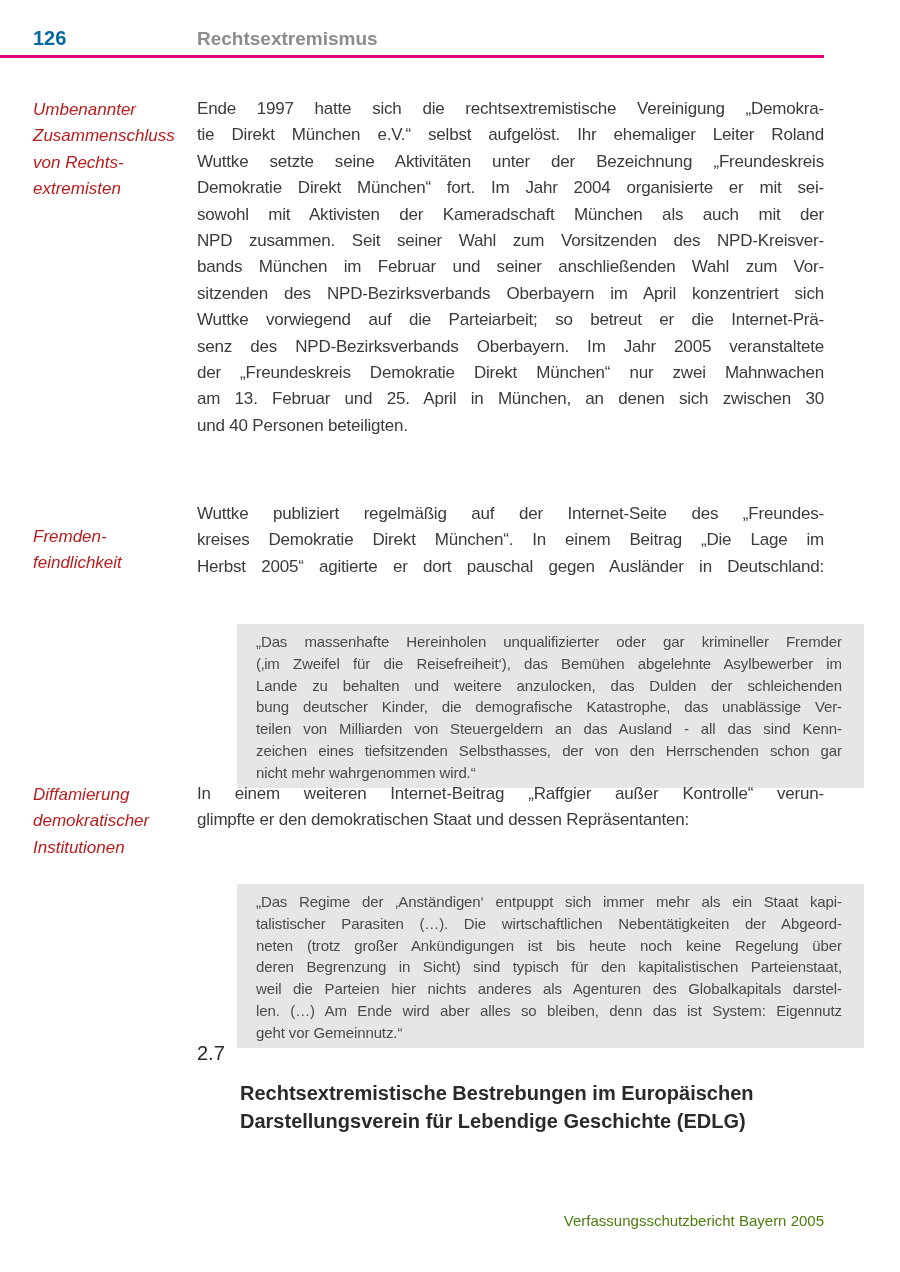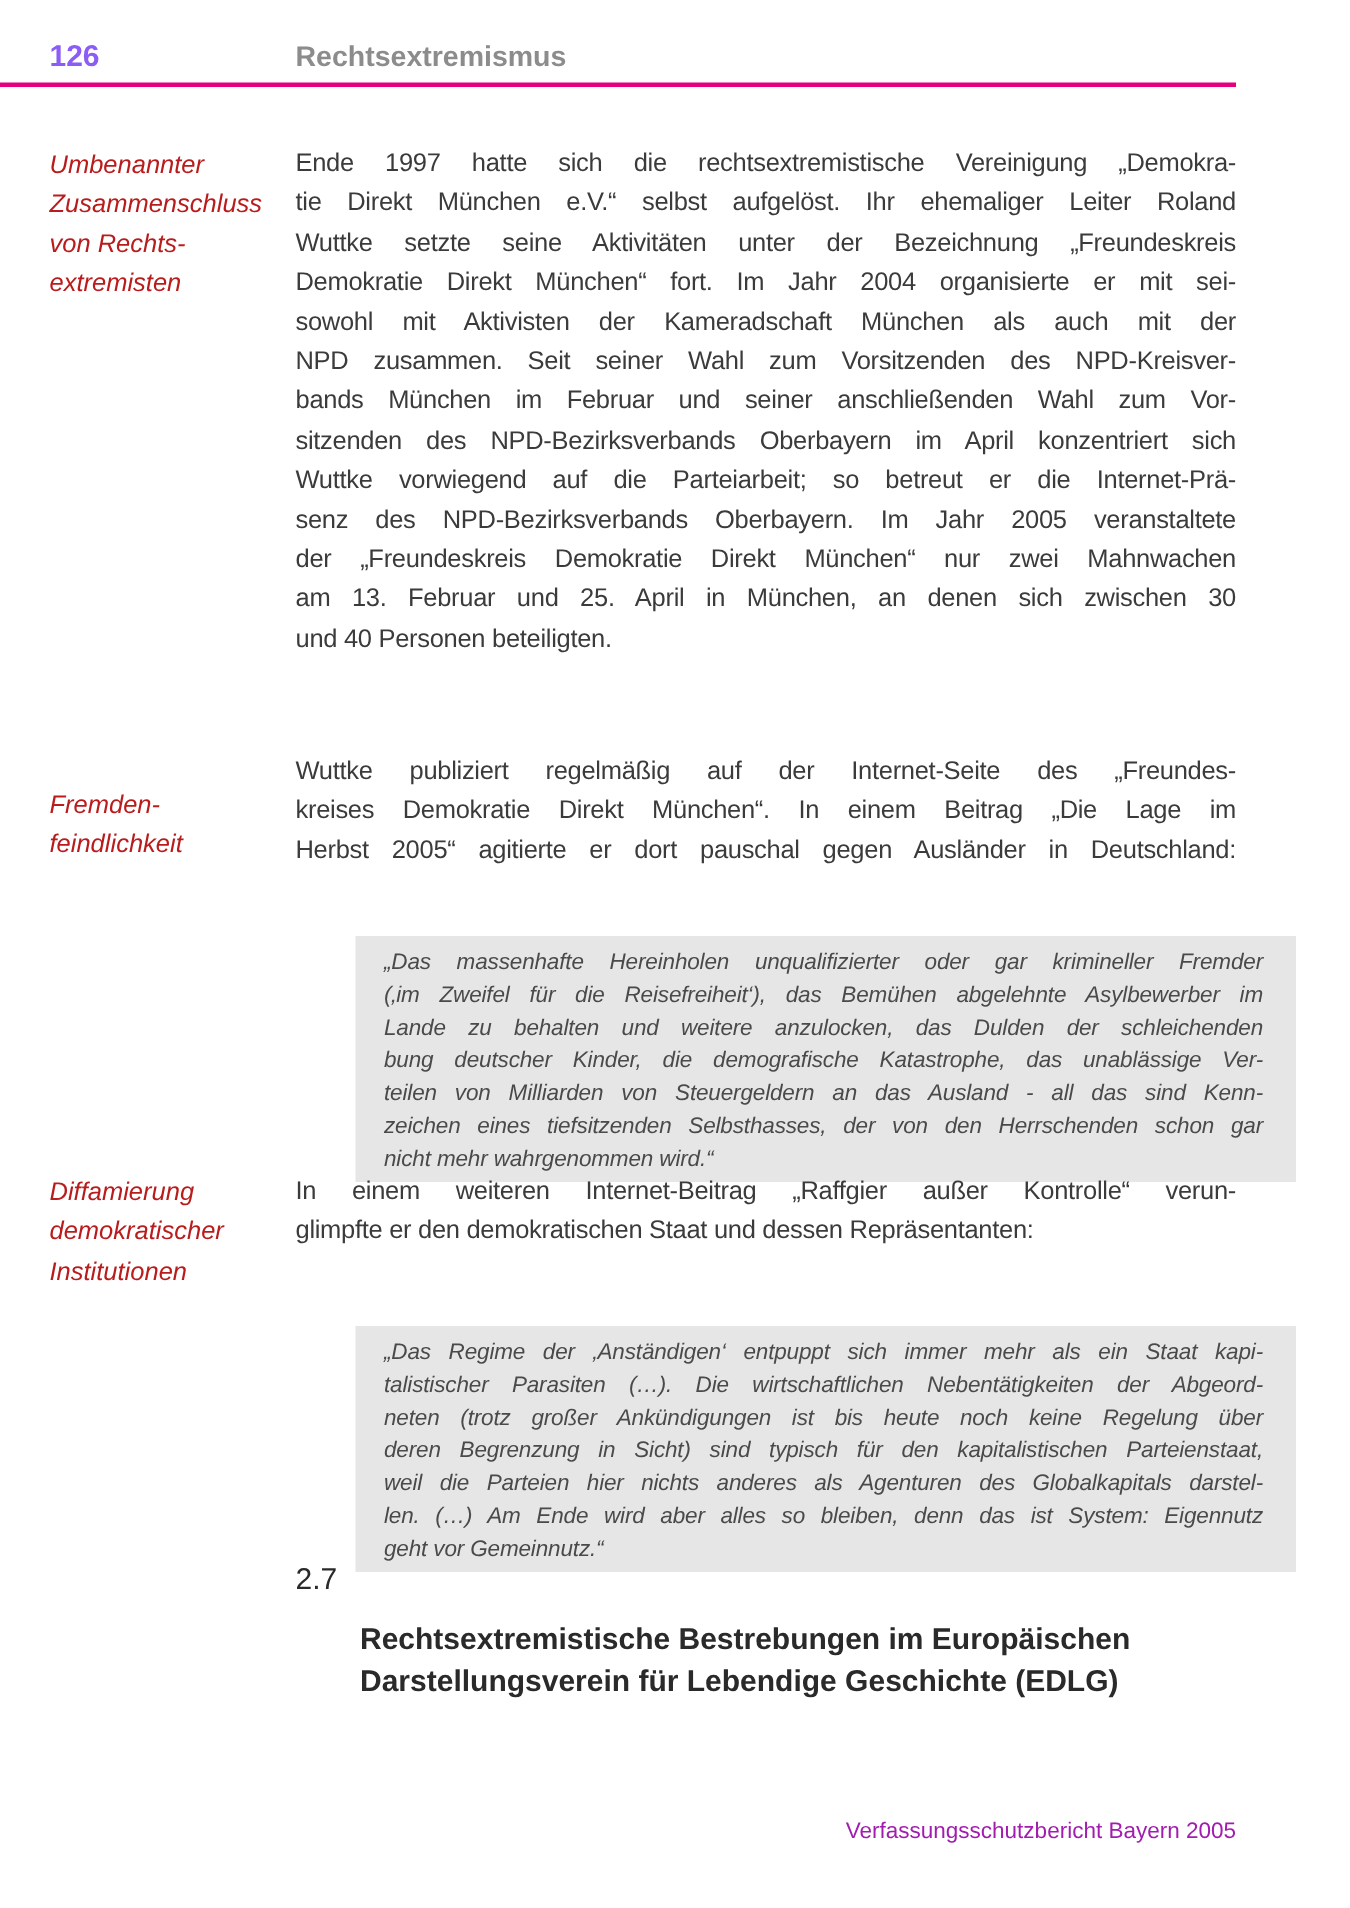--- a/index.html
+++ b/index.html
@@ -1,44 +1,44 @@
 <!DOCTYPE html>
 <html><head>
 <meta charset="utf-8">
 <style>
   html,body{margin:0;padding:0;background:#fff;}
   .page{position:relative;width:900px;height:1272px;background:#ffffff;
         font-family:"Liberation Sans",sans-serif;color:#3b3b3b;overflow:hidden;}
   
-  .page-number{position:absolute;left:33px;top:27px;font-size:20px;font-weight:bold;color:#8b5cf6;}
+  .page-number{position:absolute;left:33px;top:27px;font-size:20px;font-weight:bold;color:#0369a1;}
   .header-title{position:absolute;left:197px;top:28px;font-size:19px;font-weight:bold;color:#8c8c8c;}
   .header-rule{position:absolute;left:0;top:55px;width:824px;height:3px;background:#e5007d;}
   
   .margin-note{position:absolute;left:33px;width:160px;font-size:17px;line-height:26.4px;
                font-style:italic;color:#b91c1c;}
   .note-1{top:97px;} .note-2{top:524px;} .note-3{top:782px;}
   
   .tblock{position:absolute;left:197px;width:627px;font-size:17px;line-height:26.4px;
           letter-spacing:-0.2px;color:#3b3b3b;}
   .p1{top:96px;} .p2{top:501px;} .p3{top:781px;} .p4{top:1105px;}
   .quote{position:absolute;left:197px;width:627px;box-sizing:border-box;background:#e6e6e6;
-         font-size:15px;line-height:21.8px;font-style:italic;color:#4a4a4a;
+         font-size:15px;line-height:21.8px;color:#4a4a4a;
          padding:7px 22px 4px 19px;letter-spacing:-0.1px;margin-top:42px;}
   .q1{top:582px;} .q2{top:842px;}
   
   .jline{text-align:justify;text-align-last:justify;}
   .jline.end{text-align-last:left;}
   .pline{text-align:left;}
   
   .section-heading{position:absolute;left:197px;top:1040px;width:627px;display:flex;
                    font-size:20px;line-height:27.5px;color:#2a2a2a;}
   .section-number{width:43px;flex:0 0 43px;font-weight:normal;}
   .section-title{font-weight:bold;margin-top:40px;}
   
-  .page-footer{position:absolute;right:76px;top:1212px;font-size:15px;color:#a21caf;}
+  .page-footer{position:absolute;right:76px;top:1212px;font-size:15px;color:#4d7c0f;}
 </style>
 </head>
 <body>
 
 <div class="page">
 
   <span class="page-number">126</span>
   <span class="header-title">Rechtsextremismus</span>
   <div class="header-rule"></div>
 

